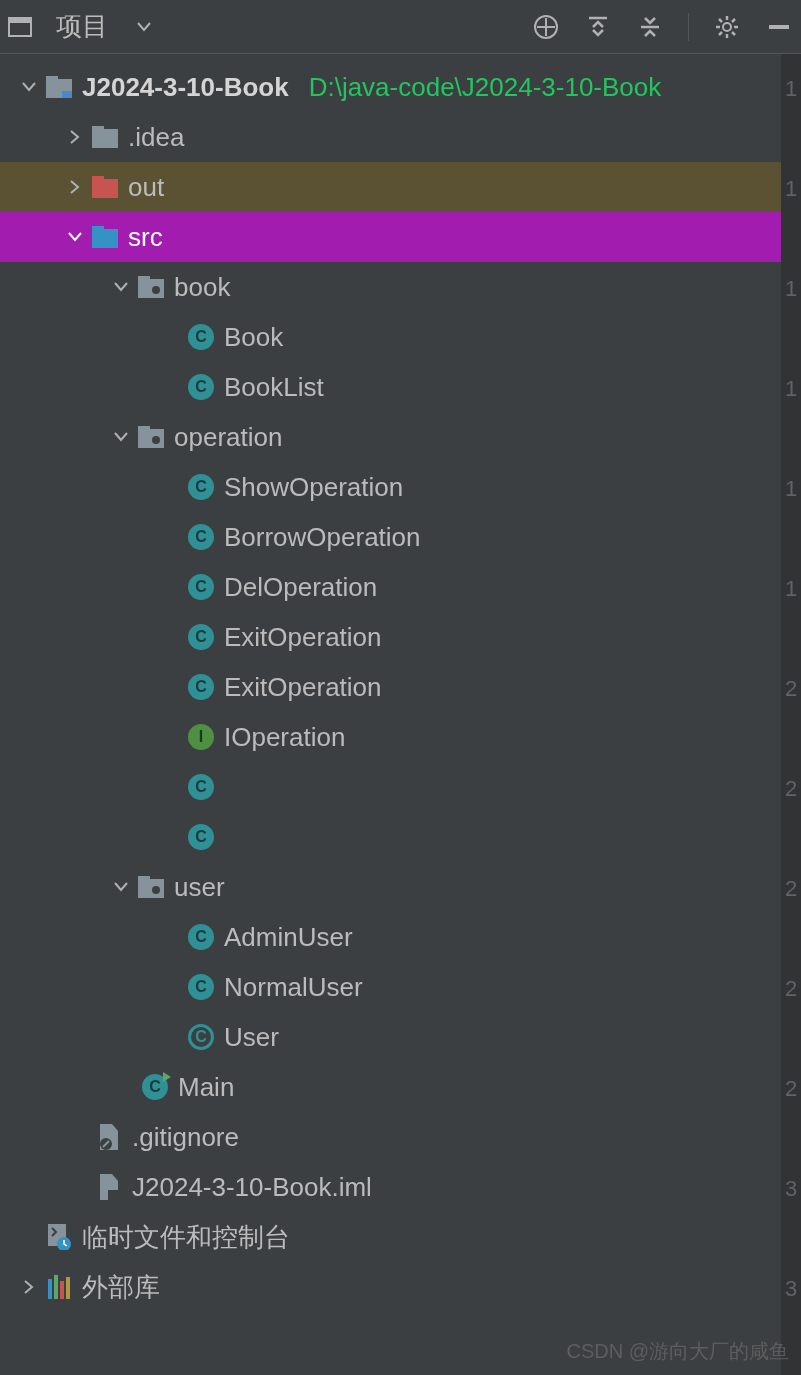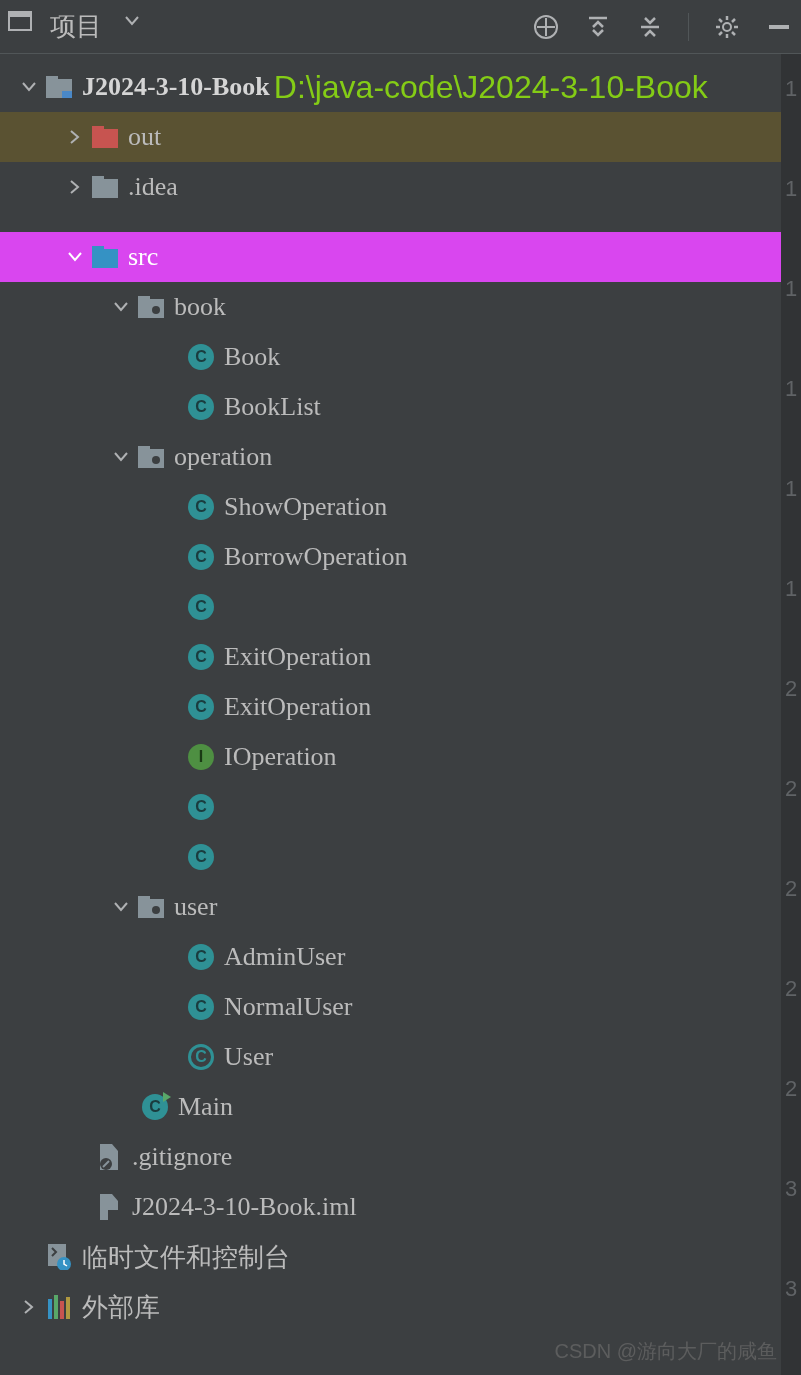--- a/index.html
+++ b/index.html
@@ -16,22 +16,22 @@
 .toolbar {
   background: #3c3f41;
   border-bottom: 1px solid #515658;
   height: 54px;
   display: flex;
   align-items: center;
   padding: 0 8px;
 }
 .toolbar-left {
   display: flex;
-  align-items: flex-start;
-  gap: 18px;
+  align-items: center;
+  gap: 24px;
 }
 .tool-icon {
   width: 24px;
   height: 24px;
   display: flex;
   align-items: center;
   justify-content: center;
   color: #afb1b3;
 }
 .toolbar-title {
@@ -66,23 +66,22 @@
 }
 .tree-row {
   display: flex;
   align-items: center;
   height: 50px;
   padding-left: 14px;
   cursor: pointer;
   white-space: nowrap;
 }
 .tree-row.selected {
-  background: #d946ef;
+  background: #a21caf;
   color: #ffffff;
-  margin-top: 20px;
 }
 .tree-row.highlighted {
   background: #5a5232;
 }
 .chevron {
   width: 30px;
   display: flex;
   justify-content: center;
   color: #afb1b3;
 }
@@ -91,27 +90,26 @@
   width: 30px;
   height: 30px;
   display: flex;
   align-items: center;
   justify-content: center;
   margin-right: 8px;
   flex-shrink: 0;
 }
 .label {
   font-size: 26px;
-  font-family: Liberation Serif, serif;
 }
 .label.bold { font-weight: 600; color: #d5d5d5; }
 .path-label {
-  font-size: 32px;
-  color: #84cc16;
-  margin-left: 4px;
+  font-size: 26px;
+  color: #22c55e;
+  margin-left: 20px;
 }
 .class-circle {
   width: 26px;
   height: 26px;
   border-radius: 50%;
   display: flex;
   align-items: center;
   justify-content: center;
   font-size: 16px;
   font-weight: bold;
@@ -144,21 +142,21 @@
   font-size: 22px;
   display: flex;
   flex-direction: column;
   align-items: center;
   padding-top: 10px;
 }
 .gutter div { height: 50px; display:flex; align-items:center;}
 .watermark {
   position: absolute;
   bottom: 10px;
-  right: 24px;
+  right: 12px;
   color: #6a6a6a;
   font-size: 20px;
   opacity: 0.7;
 }
 </style>
 </head>
 <body>
 
 <div class="toolbar">
   <div class="toolbar-left">
@@ -233,50 +231,50 @@
         <svg width="26" height="22">
           <rect x="0" y="3" width="26" height="19" fill="#87939a"></rect>
           <rect x="0" y="0" width="12" height="6" fill="#87939a"></rect>
           <rect x="16" y="15" width="10" height="10" fill="#4a88c7"></rect>
         </svg>
       </span>
     <span class="label bold">J2024-3-10-Book</span>
     <span class="path-label">D:\java-code\J2024-3-10-Book</span>
   </div>
 
+  <div class="tree-row">
+    <span class="indent" style="width:46px"></span>
+    <span class="chevron">
+        <svg width="10" height="14">
+          <path d="M1 1 L8 7 L1 13" fill="none" stroke="#afb1b3" stroke-width="2"></path>
+        </svg>
+      </span>
+    <span class="node-icon">
+        <svg width="26" height="22">
+          <rect x="0" y="3" width="26" height="19" fill="#87939a"></rect>
+          <rect x="0" y="0" width="12" height="6" fill="#87939a"></rect>
+        </svg>
+      </span>
+    <span class="label">.idea</span>
+  </div>
+
   <div class="tree-row highlighted">
     <span class="indent" style="width:46px"></span>
     <span class="chevron">
         <svg width="10" height="14">
           <path d="M1 1 L8 7 L1 13" fill="none" stroke="#afb1b3" stroke-width="2"></path>
         </svg>
       </span>
     <span class="node-icon">
         <svg width="26" height="22">
           <rect x="0" y="3" width="26" height="19" fill="#c75450"></rect>
           <rect x="0" y="0" width="12" height="6" fill="#c75450"></rect>
         </svg>
       </span>
     <span class="label">out</span>
-  </div>
-
-  <div class="tree-row">
-    <span class="indent" style="width:46px"></span>
-    <span class="chevron">
-        <svg width="10" height="14">
-          <path d="M1 1 L8 7 L1 13" fill="none" stroke="#afb1b3" stroke-width="2"></path>
-        </svg>
-      </span>
-    <span class="node-icon">
-        <svg width="26" height="22">
-          <rect x="0" y="3" width="26" height="19" fill="#87939a"></rect>
-          <rect x="0" y="0" width="12" height="6" fill="#87939a"></rect>
-        </svg>
-      </span>
-    <span class="label">.idea</span>
   </div>
 
   <div class="tree-row selected">
     <span class="indent" style="width:46px"></span>
     <span class="chevron">
         <svg width="14" height="10">
           <path d="M1 1 L7 8 L13 1" fill="none" stroke="#fff" stroke-width="2"></path>
         </svg>
       </span>
     <span class="node-icon">
@@ -350,20 +348,21 @@
     <span class="node-icon">
         <span class="class-circle class-c">C</span>
       </span>
     <span class="label">BorrowOperation</span>
   </div>
   <div class="tree-row">
     <span class="indent" style="width:172px"></span>
     <span class="node-icon">
         <span class="class-circle class-c">C</span>
       </span>
+    <span class="label">DelOperation</span>
   </div>
   <div class="tree-row">
     <span class="indent" style="width:172px"></span>
     <span class="node-icon">
         <span class="class-circle class-c">C</span>
       </span>
     <span class="label">ExitOperation</span>
   </div>
   <div class="tree-row">
     <span class="indent" style="width:172px"></span>

